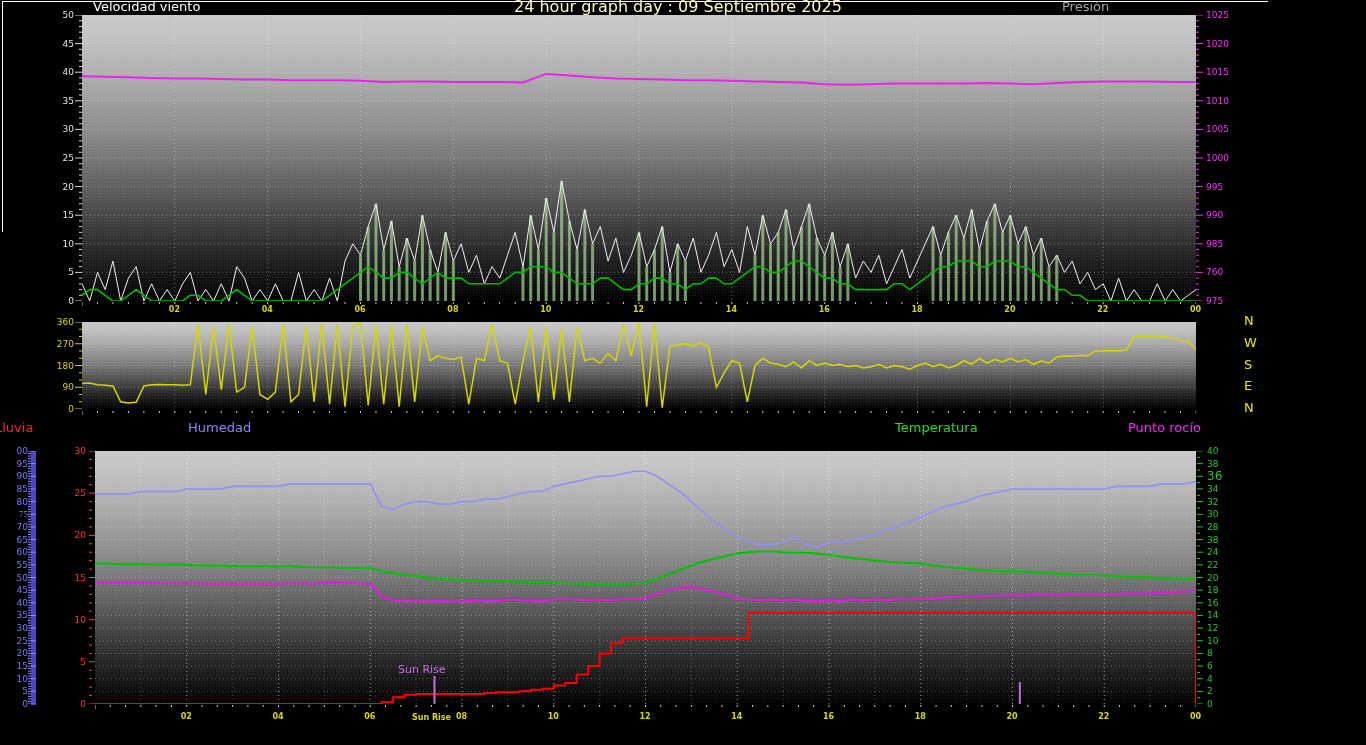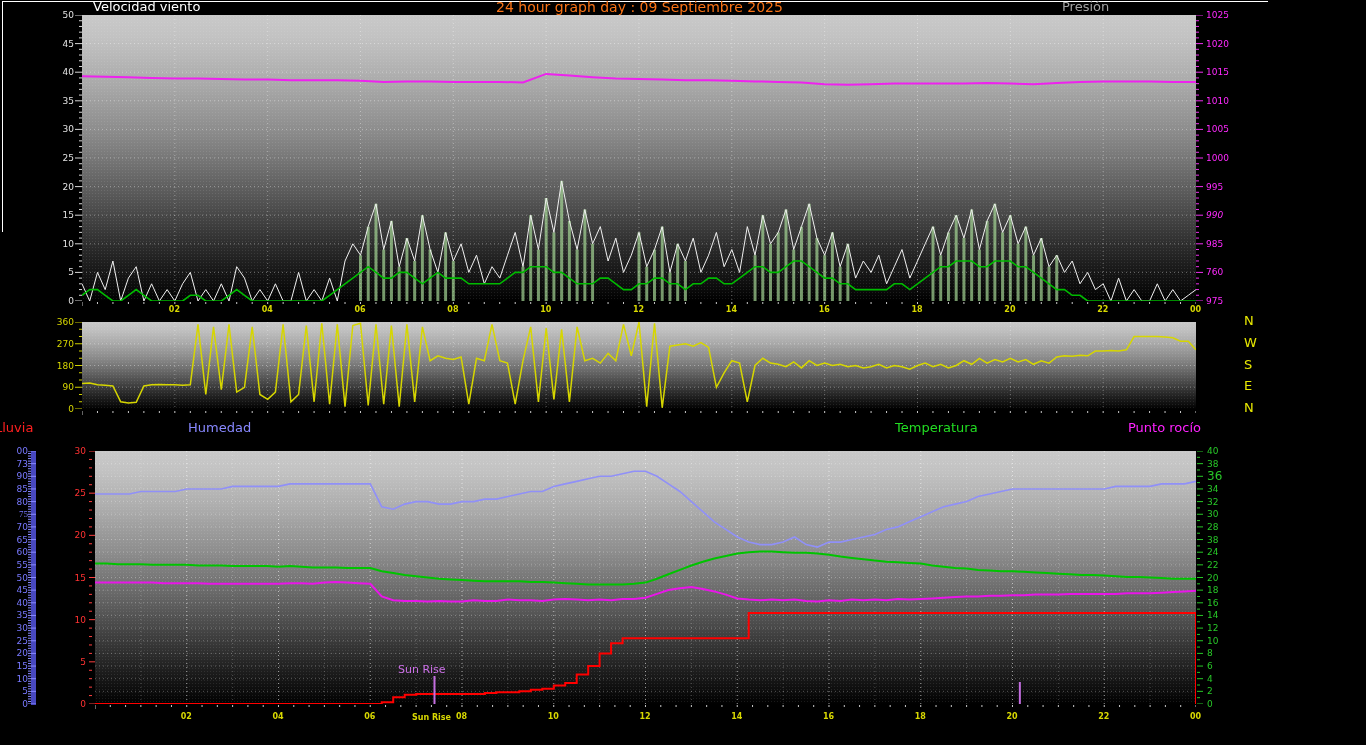--- a/index.html
+++ b/index.html
@@ -23,21 +23,21 @@
 </head>
 <body>
 
 <div class="screen">
 
   <div class="border" style="left:2px;top:1px;width:1333px;height:1px;"></div>
   <div class="border" style="left:2px;top:1px;width:1px;height:231px;"></div>
   <div class="border" style="left:1334px;top:1px;width:2px;height:736px;"></div>
 
   <div class="title" style="left:93px;top:0;color:#ffffff;">Velocidad viento</div>
-  <div class="title" style="left:496px;top:0;color:#f97316;font-size:14px;">24 hour graph day : 09 Septiembre 2025</div>
+  <div class="title" style="left:514px;top:0;color:#fef9c3;font-size:16px;">24 hour graph day : 09 Septiembre 2025</div>
   <div class="title" style="left:1062px;top:0;color:#a3a3a3;">Presión</div>
 
   <div class="plot" style="left:82px;top:15px;width:1114px;height:286px;">
     <svg width="1114" height="286">
         <line x1="92.83333333333333" y1="0" x2="92.83333333333333" y2="286" stroke="rgba(255,255,255,0.38)" stroke-width="1" stroke-dasharray="1 3"></line>
         <line x1="185.66666666666666" y1="0" x2="185.66666666666666" y2="286" stroke="rgba(255,255,255,0.38)" stroke-width="1" stroke-dasharray="1 3"></line>
         <line x1="278.5" y1="0" x2="278.5" y2="286" stroke="rgba(255,255,255,0.38)" stroke-width="1" stroke-dasharray="1 3"></line>
         <line x1="371.3333333333333" y1="0" x2="371.3333333333333" y2="286" stroke="rgba(255,255,255,0.38)" stroke-width="1" stroke-dasharray="1 3"></line>
         <line x1="464.1666666666667" y1="0" x2="464.1666666666667" y2="286" stroke="rgba(255,255,255,0.38)" stroke-width="1" stroke-dasharray="1 3"></line>
         <line x1="557" y1="0" x2="557" y2="286" stroke="rgba(255,255,255,0.38)" stroke-width="1" stroke-dasharray="1 3"></line>
@@ -229,42 +229,42 @@
       <span style="position: absolute; left: 48px; top: 296px; width: 26px; text-align: right; color: rgb(226, 226, 226); font-size: 9px; line-height: 11px;">0</span>
     </div>
   <div class="layer">
       <span style="position: absolute; left: 1206px; top: 10px; width: 30px; text-align: left; color: rgb(255, 42, 255); font-size: 9px; line-height: 11px;">1025</span>
       <span style="position: absolute; left: 1206px; top: 38.6px; width: 30px; text-align: left; color: rgb(255, 42, 255); font-size: 9px; line-height: 11px;">1020</span>
       <span style="position: absolute; left: 1206px; top: 67.2px; width: 30px; text-align: left; color: rgb(255, 42, 255); font-size: 9px; line-height: 11px;">1015</span>
       <span style="position: absolute; left: 1206px; top: 95.8px; width: 30px; text-align: left; color: rgb(255, 42, 255); font-size: 9px; line-height: 11px;">1010</span>
       <span style="position: absolute; left: 1206px; top: 124.4px; width: 30px; text-align: left; color: rgb(255, 42, 255); font-size: 9px; line-height: 11px;">1005</span>
       <span style="position: absolute; left: 1206px; top: 153px; width: 30px; text-align: left; color: rgb(255, 42, 255); font-size: 9px; line-height: 11px;">1000</span>
       <span style="position: absolute; left: 1206px; top: 181.6px; width: 30px; text-align: left; color: rgb(255, 42, 255); font-size: 9px; line-height: 11px;">995</span>
-      <span style="position: absolute; left: 1206px; top: 210.2px; width: 30px; text-align: left; color: rgb(255, 42, 255); font-size: 9px; line-height: 11px; font-style: italic;">990</span>
+      <span style="position: absolute; left: 1206px; top: 210.2px; width: 30px; text-align: left; color: rgb(255, 42, 255); font-size: 9px; line-height: 11px;">990</span>
       <span style="position: absolute; left: 1206px; top: 238.8px; width: 30px; text-align: left; color: rgb(255, 42, 255); font-size: 9px; line-height: 11px;">985</span>
       <span style="position: absolute; left: 1206px; top: 267.4px; width: 30px; text-align: left; color: rgb(255, 42, 255); font-size: 9px; line-height: 11px;">760</span>
       <span style="position: absolute; left: 1206px; top: 296px; width: 30px; text-align: left; color: rgb(255, 42, 255); font-size: 9px; line-height: 11px;">975</span>
     </div>
   <div class="layer">
       <span style="position: absolute; left: 48px; top: 317px; width: 26px; text-align: right; color: rgb(216, 216, 0); font-size: 9px; line-height: 11px;">360</span>
       <span style="position: absolute; left: 48px; top: 338.75px; width: 26px; text-align: right; color: rgb(216, 216, 0); font-size: 9px; line-height: 11px;">270</span>
       <span style="position: absolute; left: 48px; top: 360.5px; width: 26px; text-align: right; color: rgb(216, 216, 0); font-size: 9px; line-height: 11px;">180</span>
       <span style="position: absolute; left: 48px; top: 382.25px; width: 26px; text-align: right; color: rgb(216, 216, 0); font-size: 9px; line-height: 11px;">90</span>
       <span style="position: absolute; left: 48px; top: 404px; width: 26px; text-align: right; color: rgb(216, 216, 0); font-size: 9px; line-height: 11px;">0</span>
     </div>
   <div class="layer">
       <span style="position: absolute; left: 1244px; top: 315px; width: 20px; text-align: left; color: rgb(232, 232, 0); font-size: 13px; line-height: 11px;">N</span>
       <span style="position: absolute; left: 1244px; top: 336.75px; width: 20px; text-align: left; color: rgb(232, 232, 0); font-size: 13px; line-height: 11px;">W</span>
       <span style="position: absolute; left: 1244px; top: 358.5px; width: 20px; text-align: left; color: rgb(232, 232, 0); font-size: 13px; line-height: 11px;">S</span>
       <span style="position: absolute; left: 1244px; top: 380.25px; width: 20px; text-align: left; color: rgb(232, 232, 0); font-size: 13px; line-height: 11px;">E</span>
       <span style="position: absolute; left: 1244px; top: 402px; width: 20px; text-align: left; color: rgb(232, 232, 0); font-size: 13px; line-height: 11px;">N</span>
     </div>
   <div class="layer">
       <span style="position: absolute; left: 6px; top: 446px; width: 22px; text-align: right; color: rgb(120, 120, 255); font-size: 9px; line-height: 11px;">00</span>
-      <span style="position: absolute; left: 6px; top: 458.65px; width: 22px; text-align: right; color: rgb(120, 120, 255); font-size: 9px; line-height: 11px;">73</span>
+      <span style="position: absolute; left: 6px; top: 458.65px; width: 22px; text-align: right; color: rgb(120, 120, 255); font-size: 9px; line-height: 11px;">95</span>
       <span style="position: absolute; left: 6px; top: 471.3px; width: 22px; text-align: right; color: rgb(120, 120, 255); font-size: 9px; line-height: 11px;">90</span>
       <span style="position: absolute; left: 6px; top: 483.95px; width: 22px; text-align: right; color: rgb(120, 120, 255); font-size: 9px; line-height: 11px;">85</span>
       <span style="position: absolute; left: 6px; top: 496.6px; width: 22px; text-align: right; color: rgb(120, 120, 255); font-size: 9px; line-height: 11px;">80</span>
       <span style="position: absolute; left: 6px; top: 509.25px; width: 22px; text-align: right; color: rgb(120, 120, 255); font-size: 9px; line-height: 11px; font-family: Liberation Serif, serif;">75</span>
       <span style="position: absolute; left: 6px; top: 521.9px; width: 22px; text-align: right; color: rgb(120, 120, 255); font-size: 9px; line-height: 11px;">70</span>
       <span style="position: absolute; left: 6px; top: 534.55px; width: 22px; text-align: right; color: rgb(120, 120, 255); font-size: 9px; line-height: 11px;">65</span>
       <span style="position: absolute; left: 6px; top: 547.2px; width: 22px; text-align: right; color: rgb(120, 120, 255); font-size: 9px; line-height: 11px;">60</span>
       <span style="position: absolute; left: 6px; top: 559.85px; width: 22px; text-align: right; color: rgb(120, 120, 255); font-size: 9px; line-height: 11px;">55</span>
       <span style="position: absolute; left: 6px; top: 572.5px; width: 22px; text-align: right; color: rgb(120, 120, 255); font-size: 9px; line-height: 11px;">50</span>
       <span style="position: absolute; left: 6px; top: 585.15px; width: 22px; text-align: right; color: rgb(120, 120, 255); font-size: 9px; line-height: 11px;">45</span>

